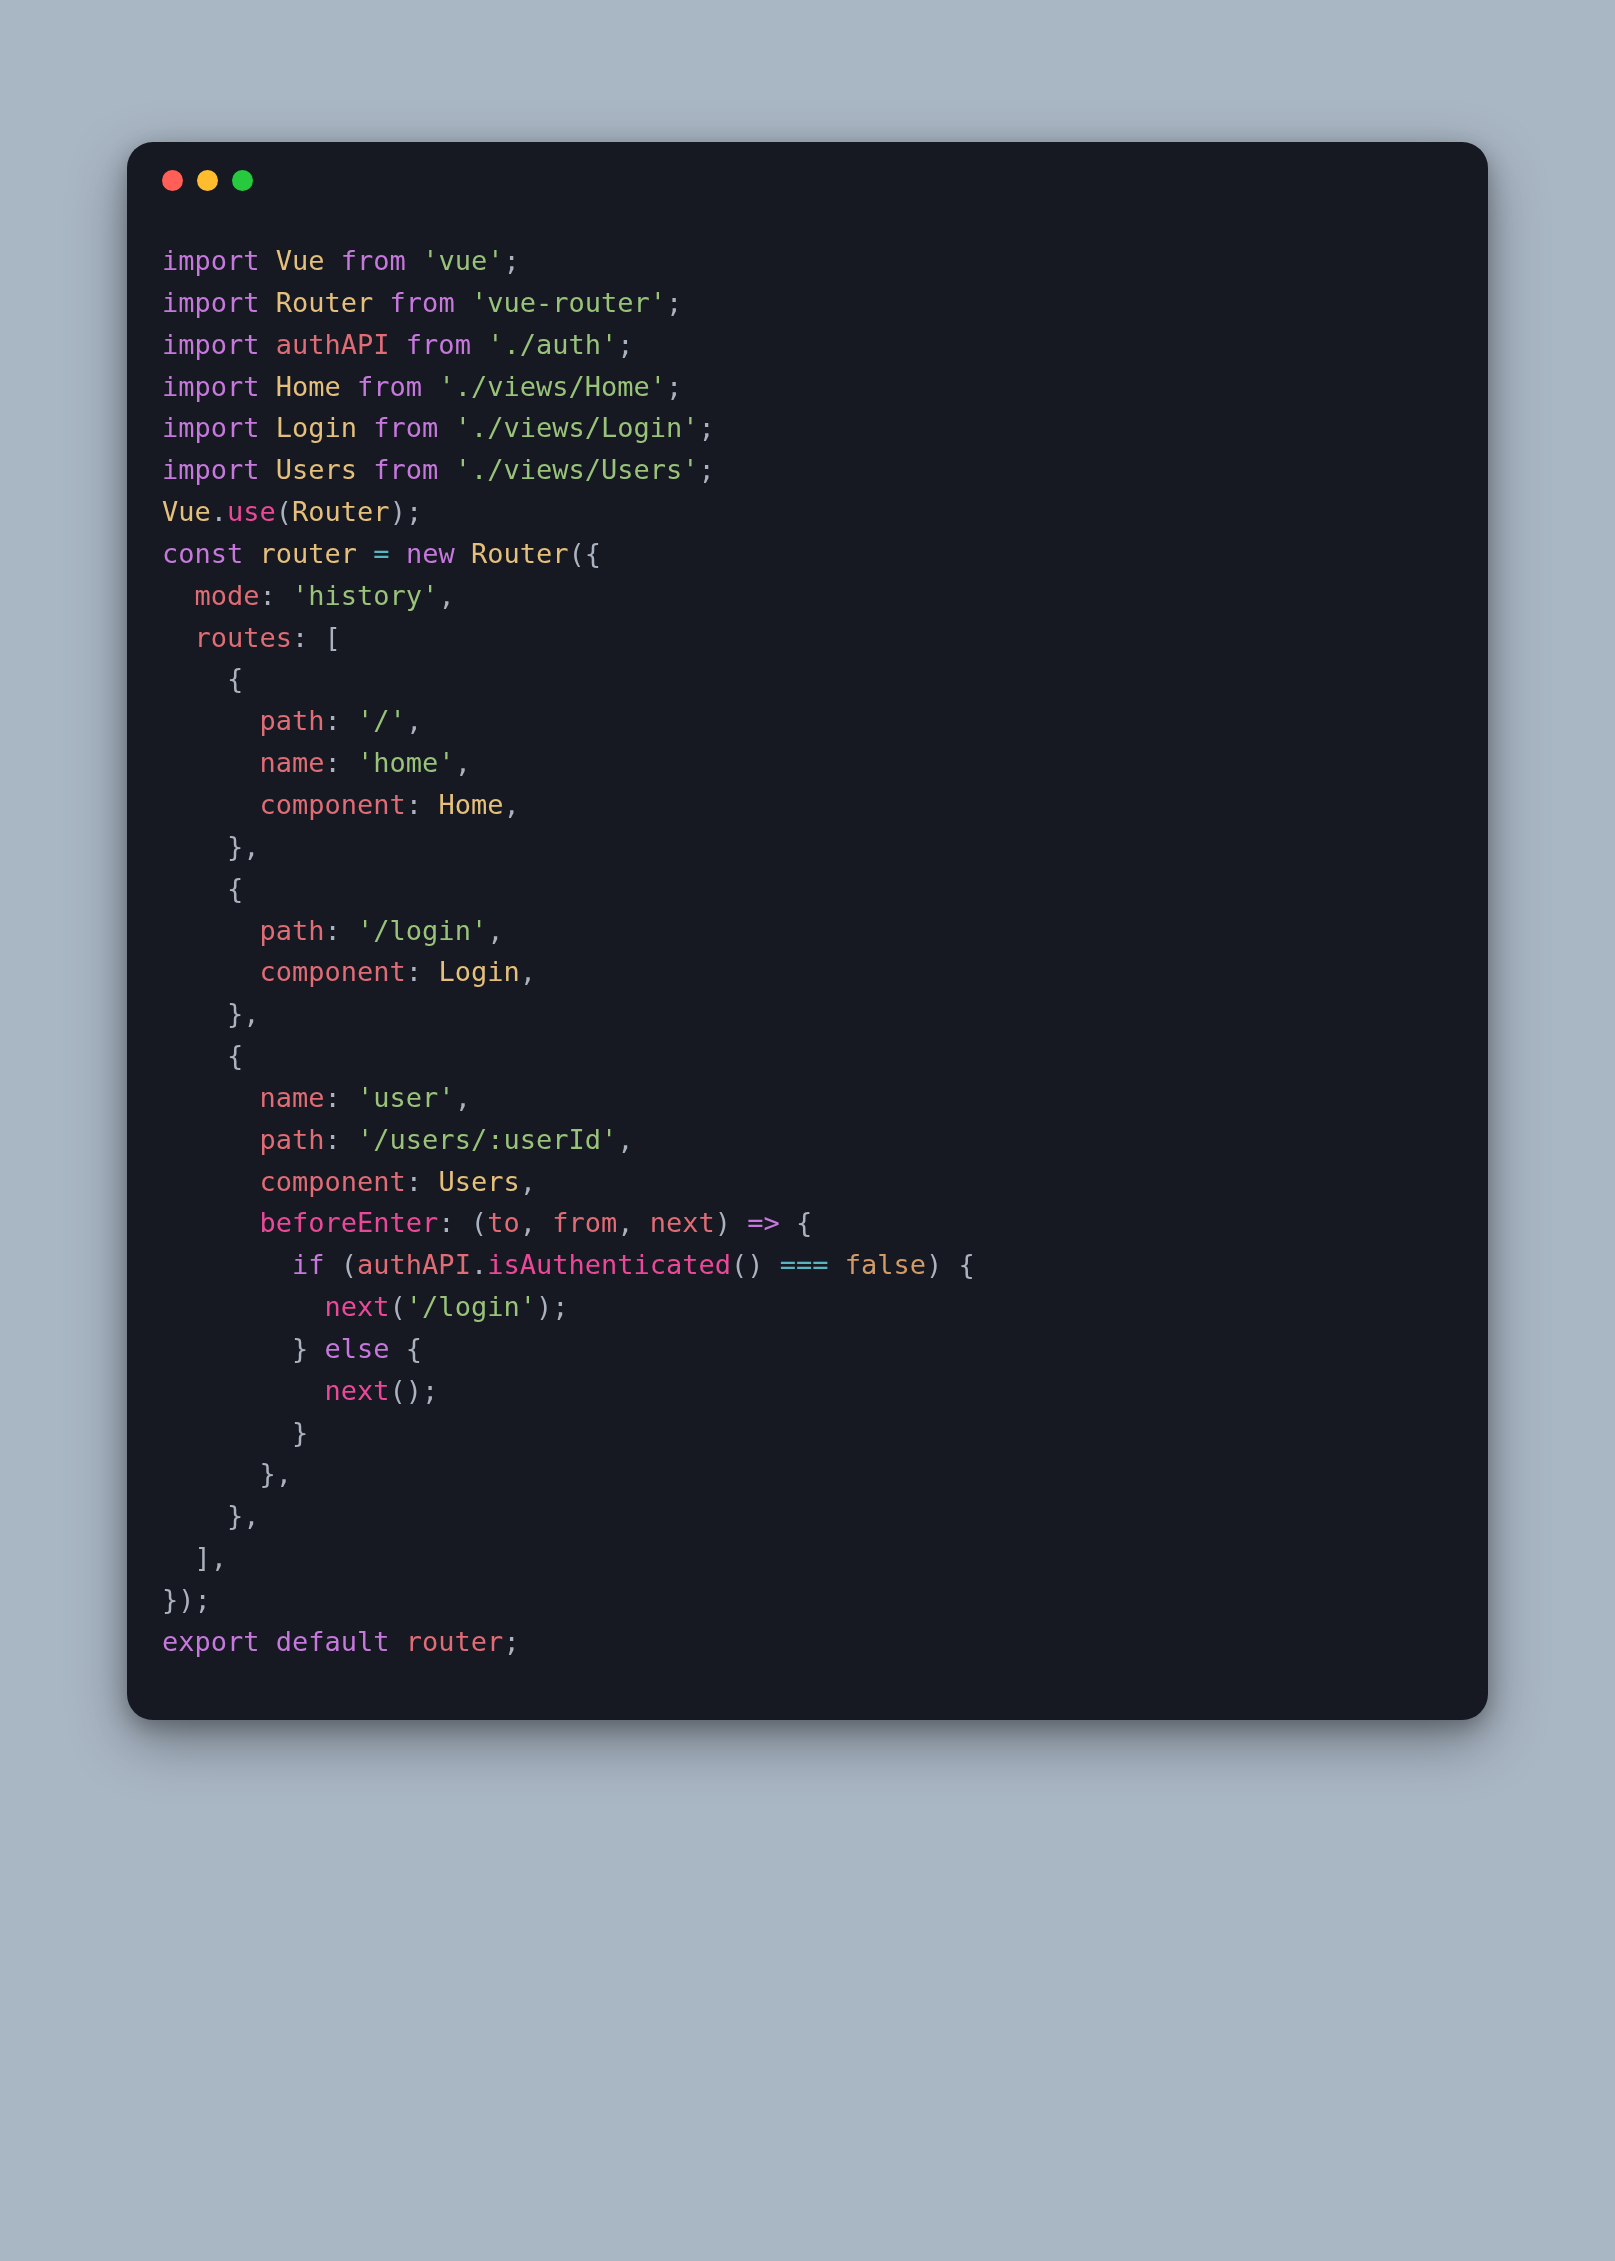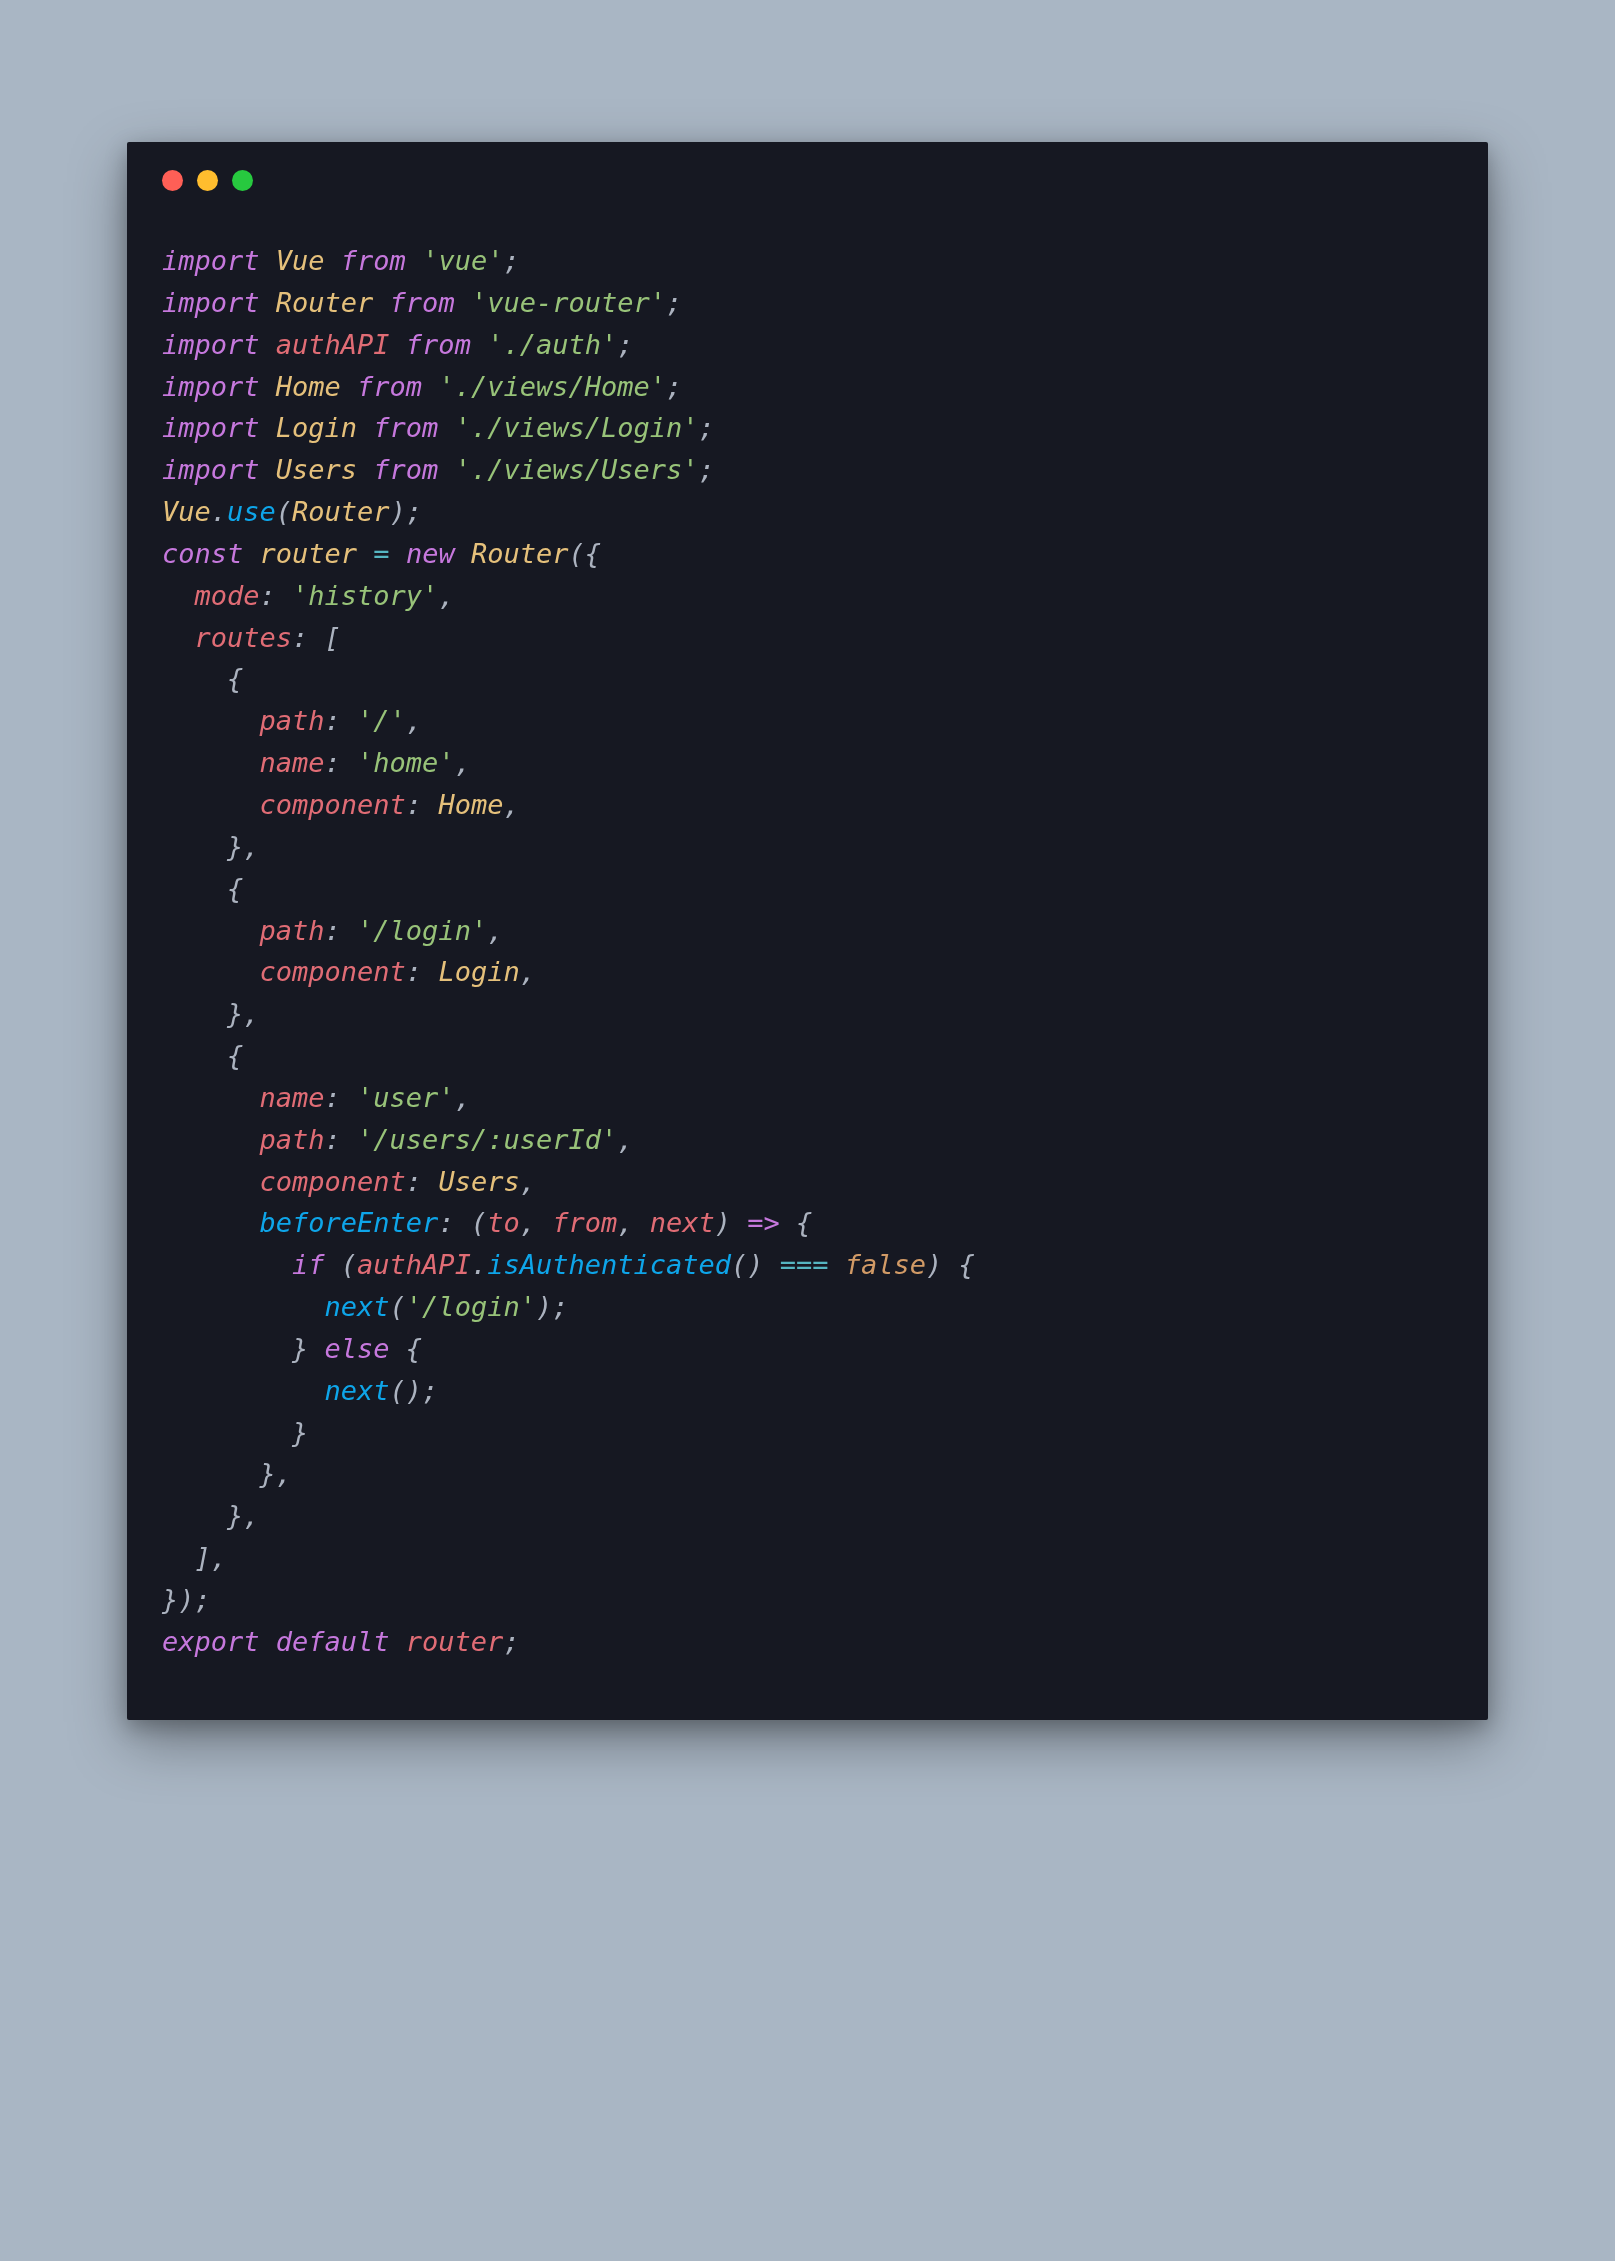--- a/index.html
+++ b/index.html
@@ -13,25 +13,24 @@
       display: flex;
       justify-content: center;
       align-items: flex-start;
       min-height: 100vh;
       padding: 142px 127px;
       font-family: ui-monospace, 'SF Mono', 'Monaco', 'Menlo', 'Consolas', monospace;
     }
     
     .window {
       background: #161822;
-      border-radius: 2px;
+      border-radius: 26px;
       width: 100%;
       box-shadow: 0 21px 57px rgba(0,0,0,0.35), 0 7px 21px rgba(0,0,0,0.25);
       overflow: hidden;
-      font-style: italic;
     }
     
     .titlebar {
       padding: 28px 35px 14px 35px;
       display: flex;
       gap: 14px;
     }
     
     .traffic-light {
       width: 21px;
@@ -51,21 +50,21 @@
       font-family: ui-monospace, 'SF Mono', 'Monaco', 'Menlo', 'Consolas', monospace;
       color: #abb2bf;
       overflow-x: auto;
     }
     
     .tok-keyword { color: #c678dd; }
     .tok-punct { color: #abb2bf; }
     .tok-class { color: #e5c07b; }
     .tok-string { color: #98c379; }
     .tok-property { color: #e06c75; }
-    .tok-function { color: #0ea5e9; text-align: right; }
+    .tok-function { color: #ec4899; text-align: right; }
     .tok-variable { color: #e5c07b; }
     .tok-bool { color: #d19a66; text-align: center; }
     .tok-operator { color: #56b6c2; }
   </style>
 </head>
 <body>
 
 <div class="window">
   <div class="titlebar">
     <div class="traffic-light tl-close"></div>

